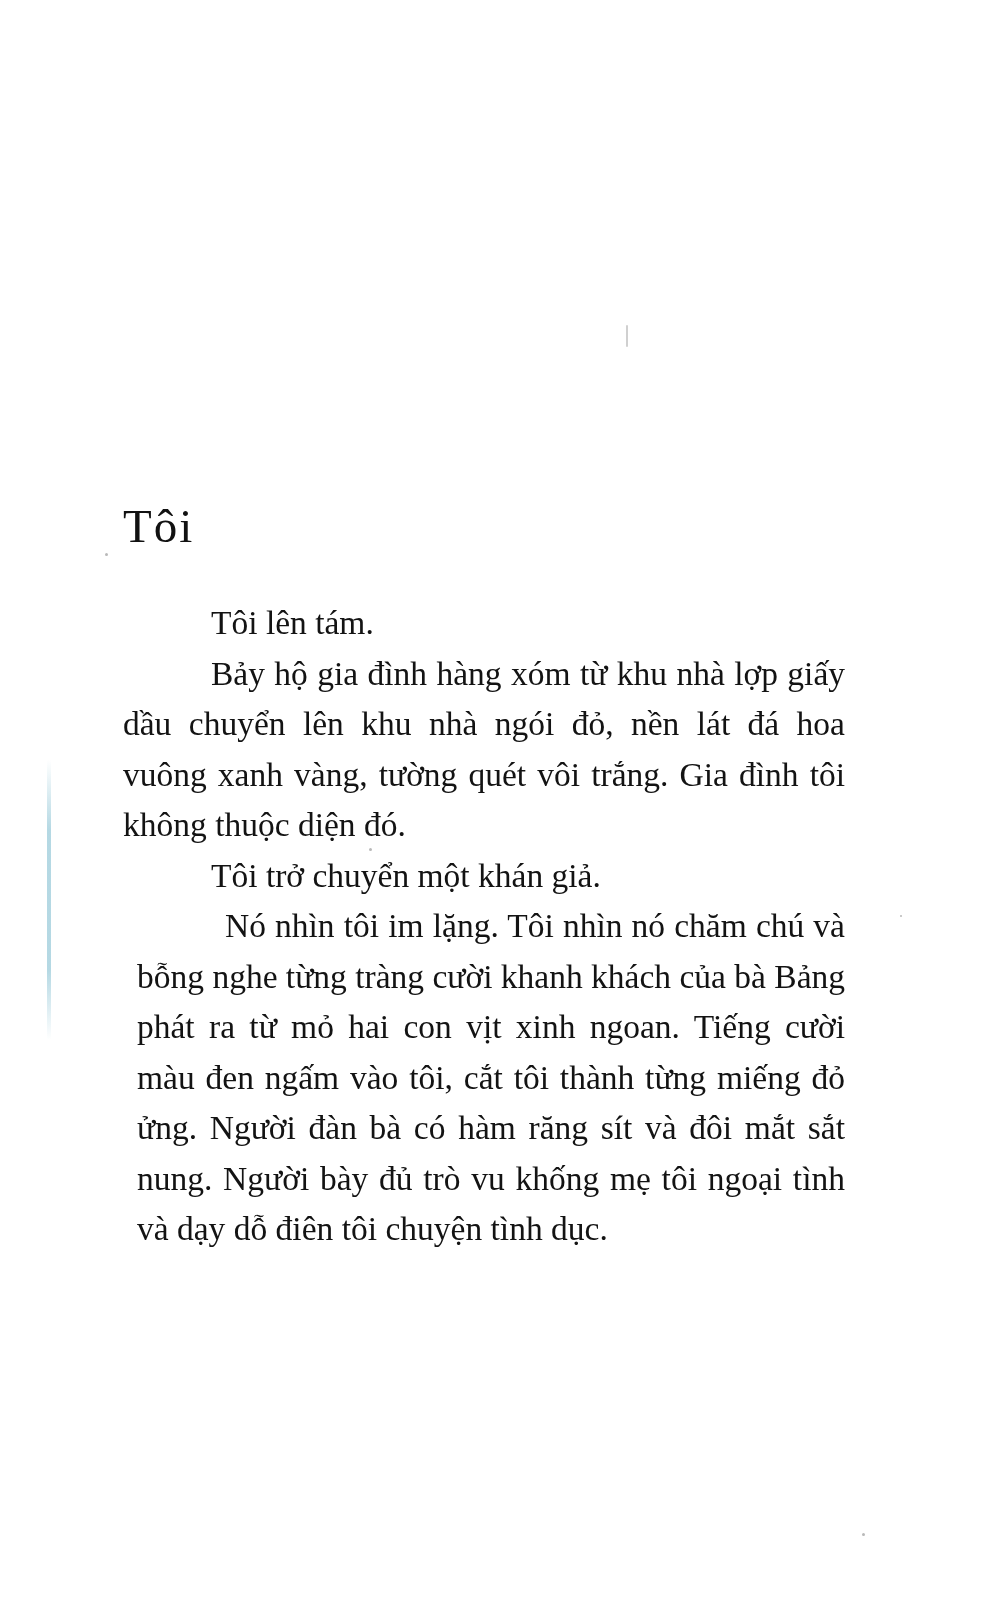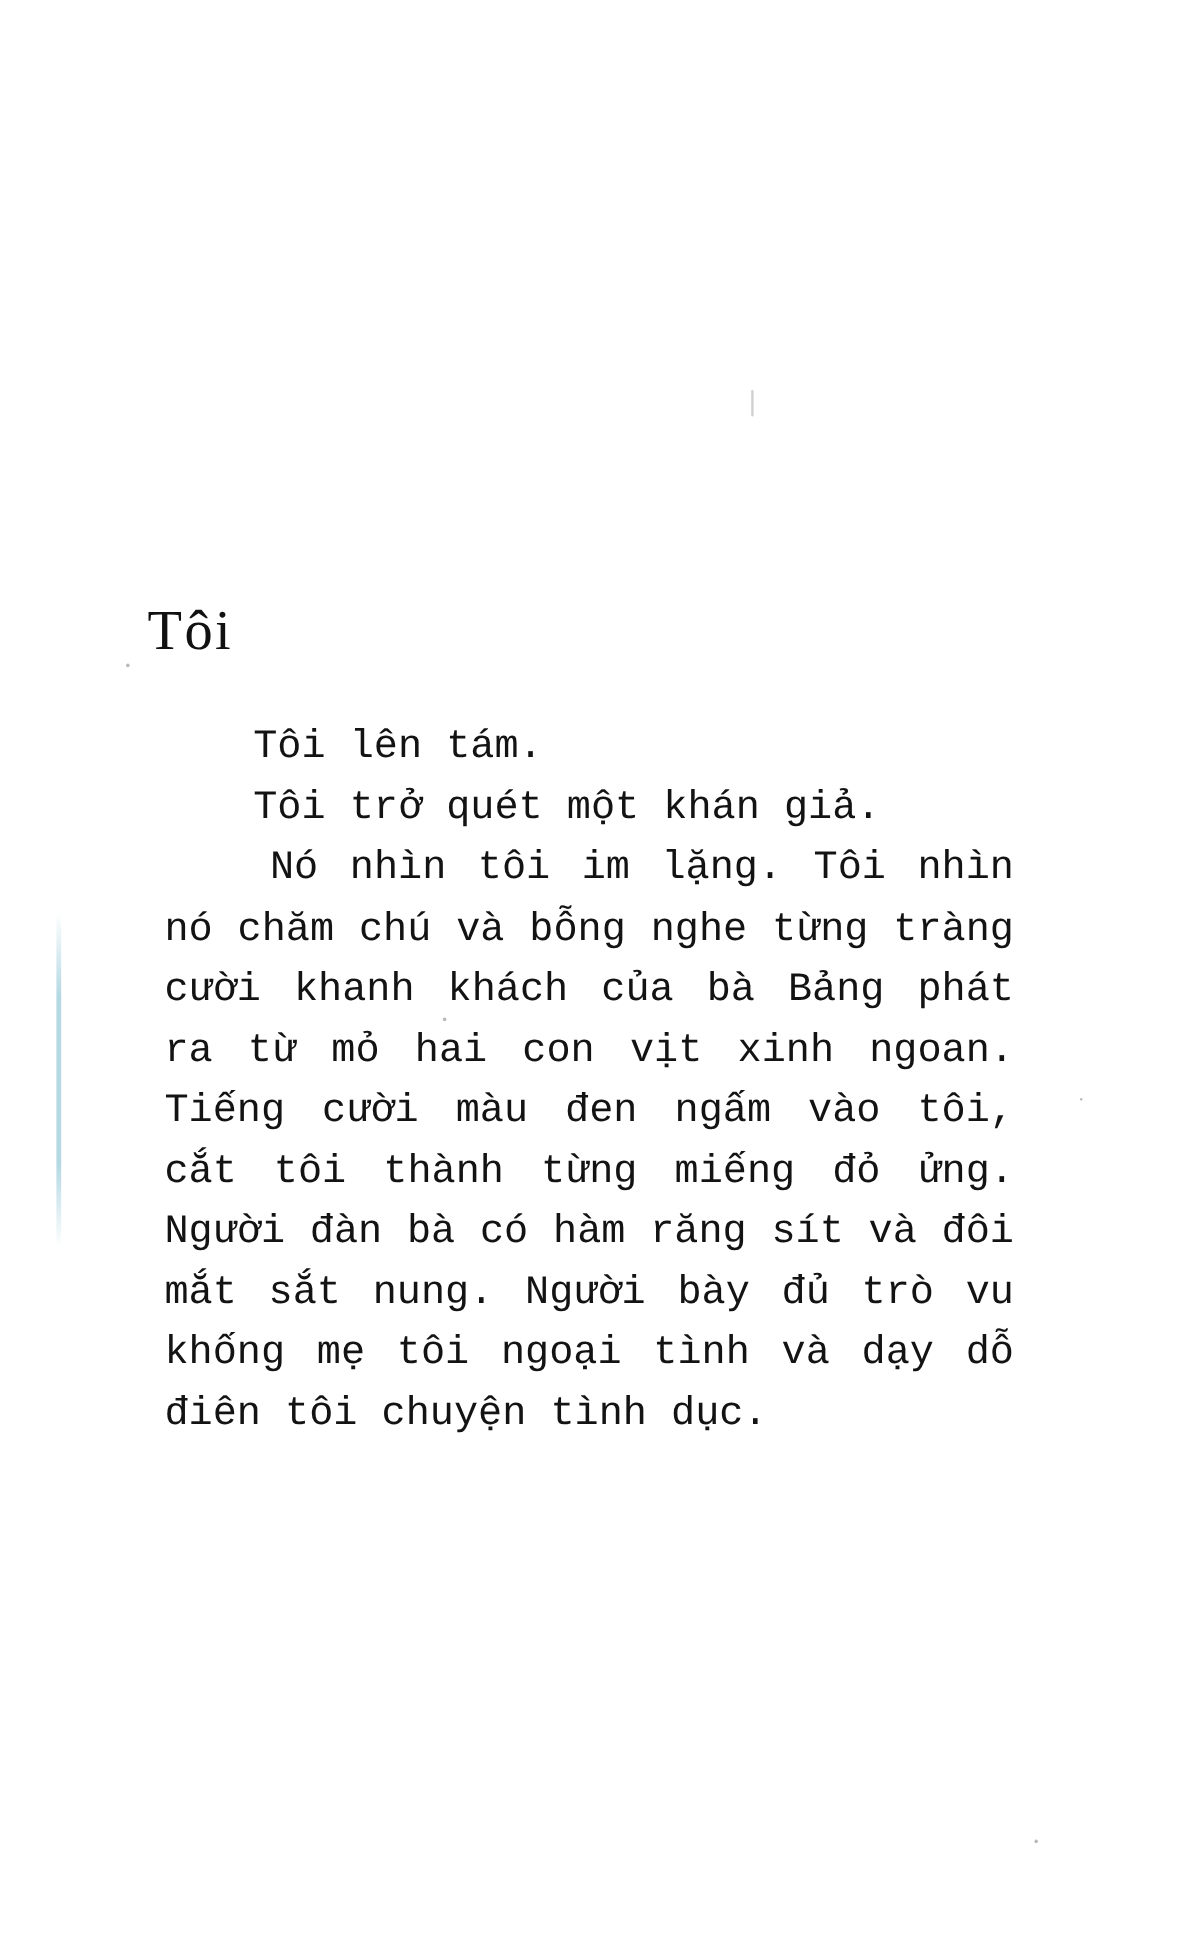--- a/index.html
+++ b/index.html
@@ -62,21 +62,20 @@
     line-height: 50.5px;
     color: #131313;
     text-align: justify;
     text-justify: inter-word;
   }
 
   .body-text p {
     margin: 0;
     text-indent: 88px;
     text-align: justify;
-    font-family: Liberation Mono, monospace;
   }
   .body-text p.last-line-natural {
     text-align-last: left;
     margin-left: 14px;
   }
 
   
   .speckle {
     position: absolute;
     background: #b9b9b9;
@@ -99,17 +98,18 @@
   <div class="speckle sp1"></div>
   <div class="speckle sp2"></div>
   <div class="speckle sp3"></div>
   <div class="speckle sp4"></div>
   <div class="speckle sp5"></div>
 
   <h1 class="chapter-title">Tôi</h1>
 
   <div class="body-text">
     <p>Tôi lên tám.</p>
-    <p>Tôi trở quét một khán giả.</p>
+    <p>Bảy hộ gia đình hàng xóm từ khu nhà lợp giấy dầu chuyển lên khu nhà ngói đỏ, nền lát đá hoa vuông xanh vàng, tường quét vôi trắng. Gia đình tôi không thuộc diện đó.</p>
+    <p>Tôi trở chuyển một khán giả.</p>
     <p class="last-line-natural">Nó nhìn tôi im lặng. Tôi nhìn nó chăm chú và bỗng nghe từng tràng cười khanh khách của bà Bảng phát ra từ mỏ hai con vịt xinh ngoan. Tiếng cười màu đen ngấm vào tôi, cắt tôi thành từng miếng đỏ ửng. Người đàn bà có hàm răng sít và đôi mắt sắt nung. Người bày đủ trò vu khống mẹ tôi ngoại tình và dạy dỗ điên tôi chuyện tình dục.</p>
   </div>
 
 </div>
 
 </body></html>

